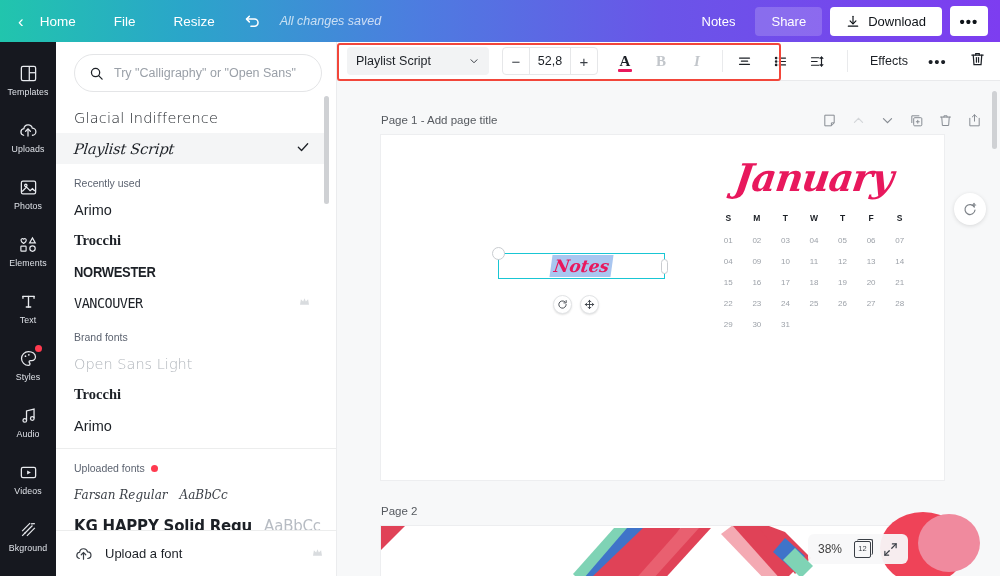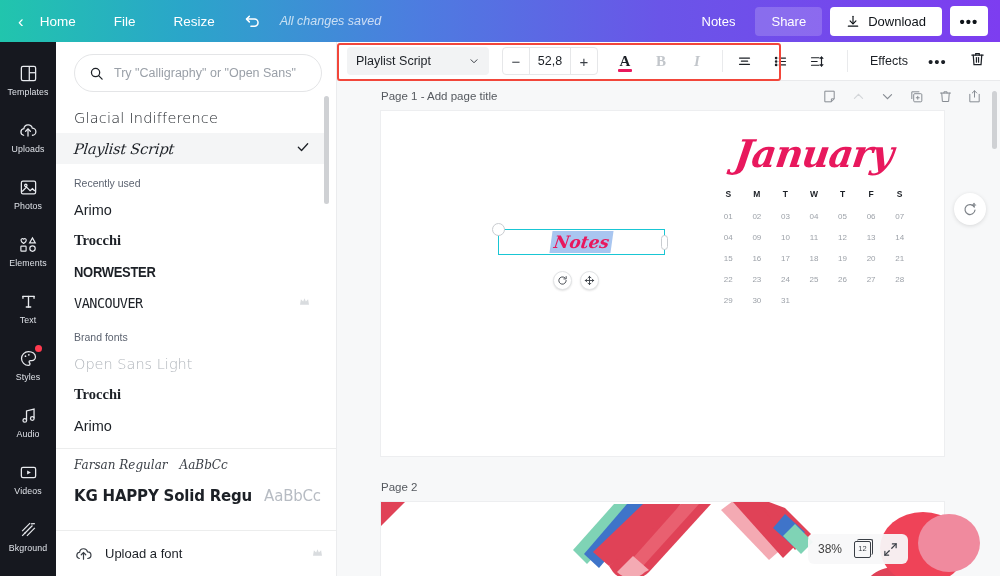--- a/index.html
+++ b/index.html
@@ -160,21 +160,21 @@
   .effects { font-size:12.5px; color:#1c2026; margin-left: 14px; cursor:pointer; padding: 6px 8px; }
   .tdots { font-size: 15px; color:#1c2026; margin-left: 12px; cursor:pointer; letter-spacing:1px; }
   .trash { margin-left: auto; margin-right: 14px; cursor:pointer; }
 
   
   .canvasarea {
     position:absolute; top: 81px; left: 337px; width: 663px; height: 495px;
     background: #f7f8f9; overflow: hidden; z-index: 10;
   }
   .pagehdr {
-    display:flex; align-items:center; height: 30px; padding: 0 8px 0 44px;
+    display:flex; align-items:center; height: 30px; padding: 0 8px 0 44px; margin-top: 24px;
   }
   .pagehdr .ttl { font-size: 11.5px; color: #55595f; }
   .pagehdr .icos { margin-left:auto; display:flex; align-items:center; gap: 14px; padding-right: 10px; }
   .pgico { color:#878c93; cursor:pointer; line-height:0; }
   .pgico.pale { color:#d3d6d9; }
 
   .page {
     margin: 0 0 0 44px; width: 563px; background:#fff;
     box-shadow: 0 0 0 1px #edeef0; position: relative;
   }
@@ -482,20 +482,24 @@
       </div>
       <div class="fontrow">
         <span class="fontname f-trocchi">Trocchi</span>
       </div>
       <div class="fontrow">
         <span class="fontname f-arimo">Arimo</span>
       </div>
 
       <div class="hrule"></div>
 
+      <div class="grouphdr">
+        <span>Uploaded fonts</span>
+        <span class="reddot"></span>
+      </div>
 
       <div class="fontrow">
         <span class="fontname f-farsan">Farsan Regular</span>
         <span class="fontsample f-farsan">AaBbCc</span>
       </div>
       <div class="fontrow">
         <span class="fontname f-kghappy">KG HAPPY Solid Regu</span>
         <span class="fontsample f-kghappy" style="font-weight:500;">AaBbCc</span>
       </div>
     </div>

